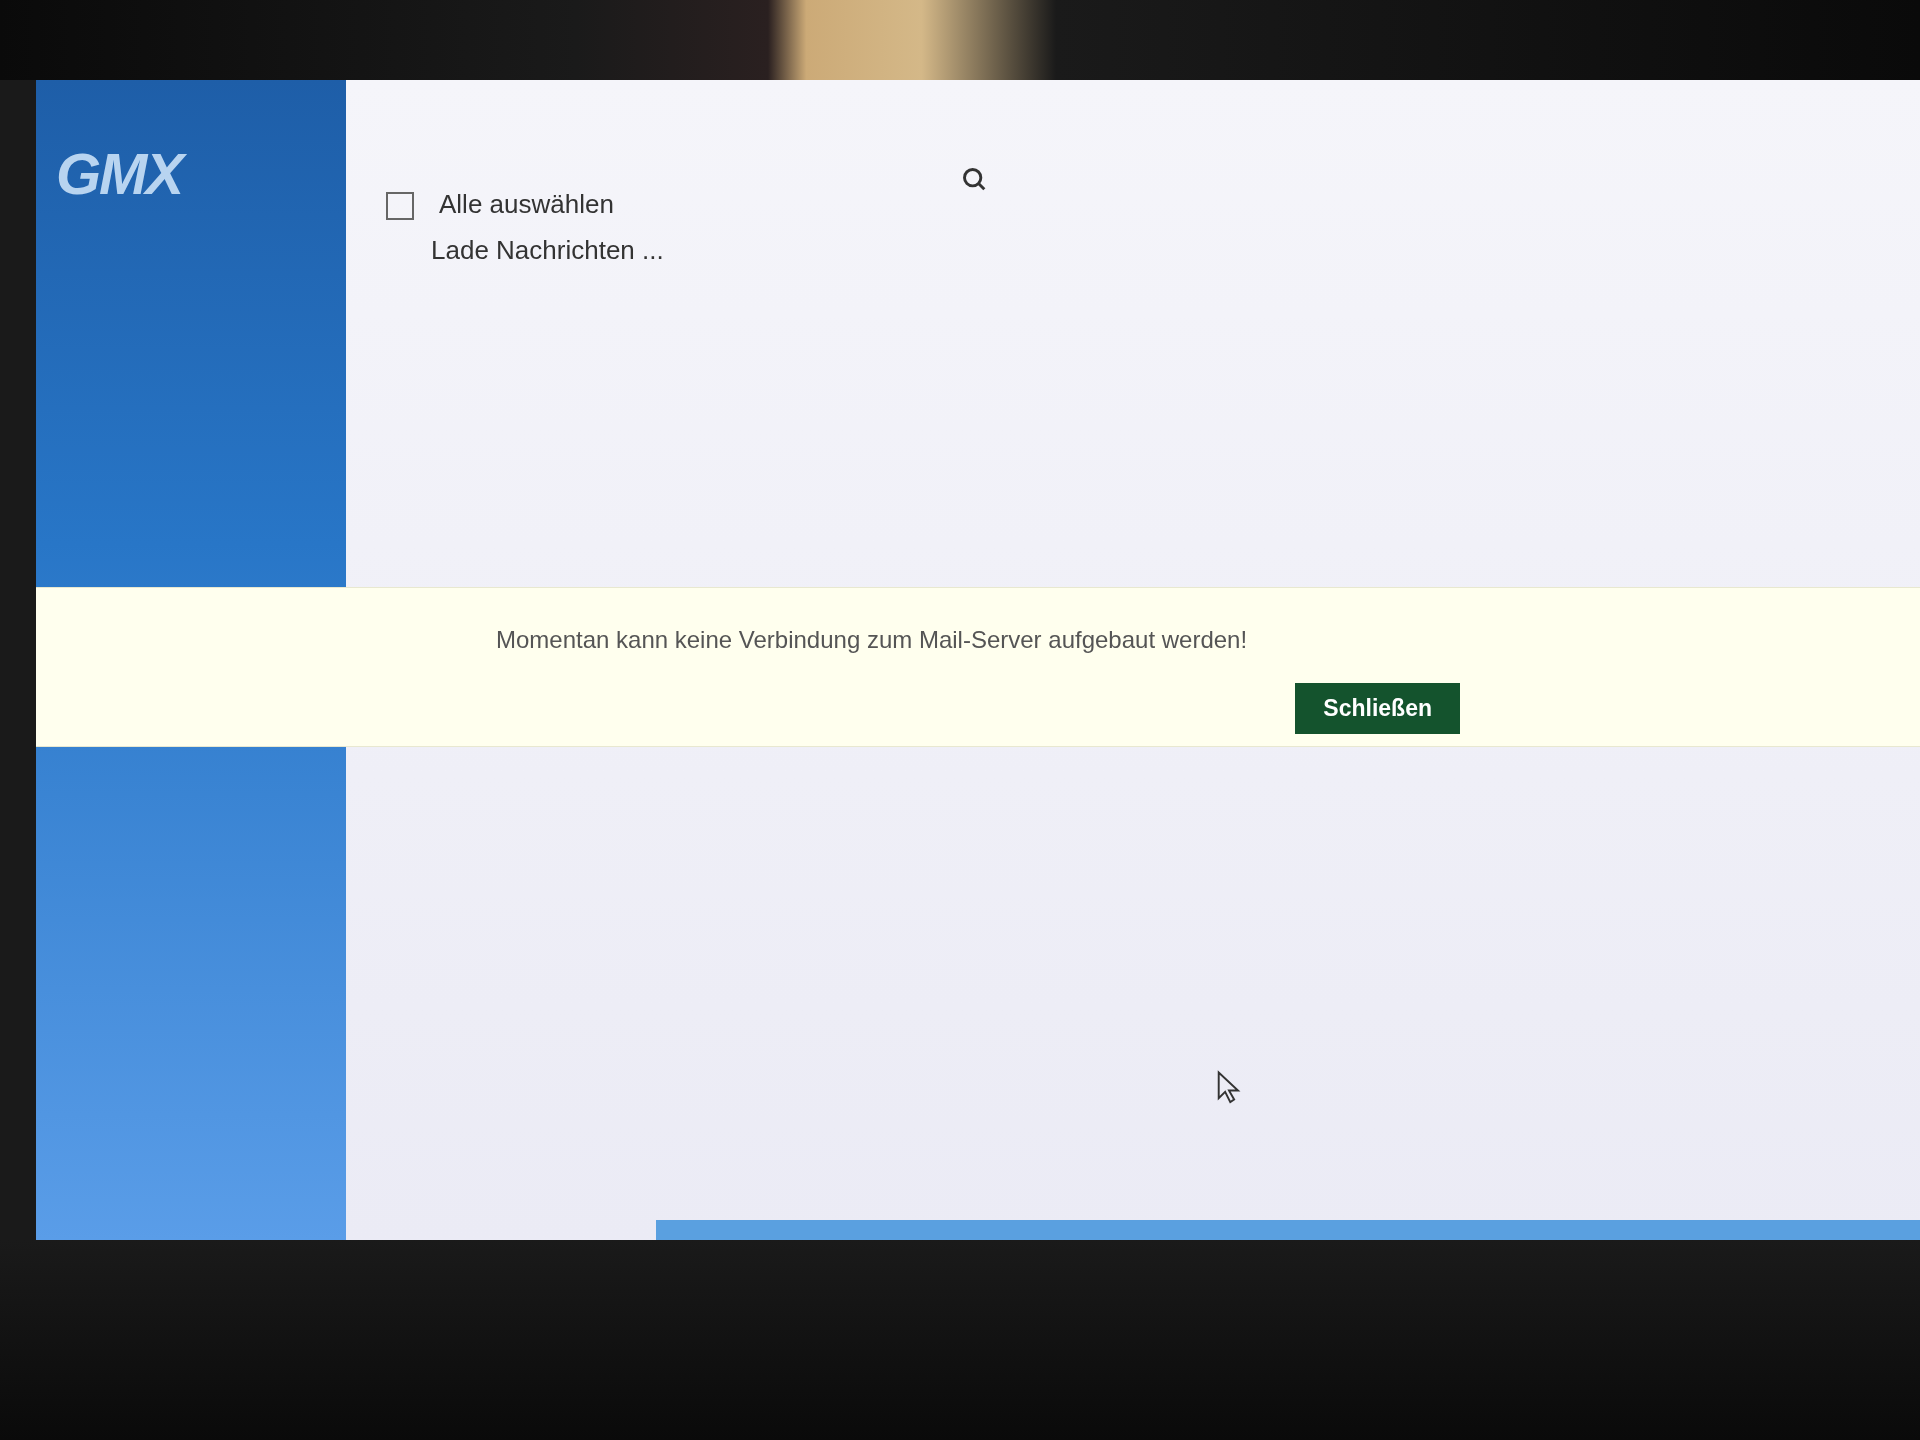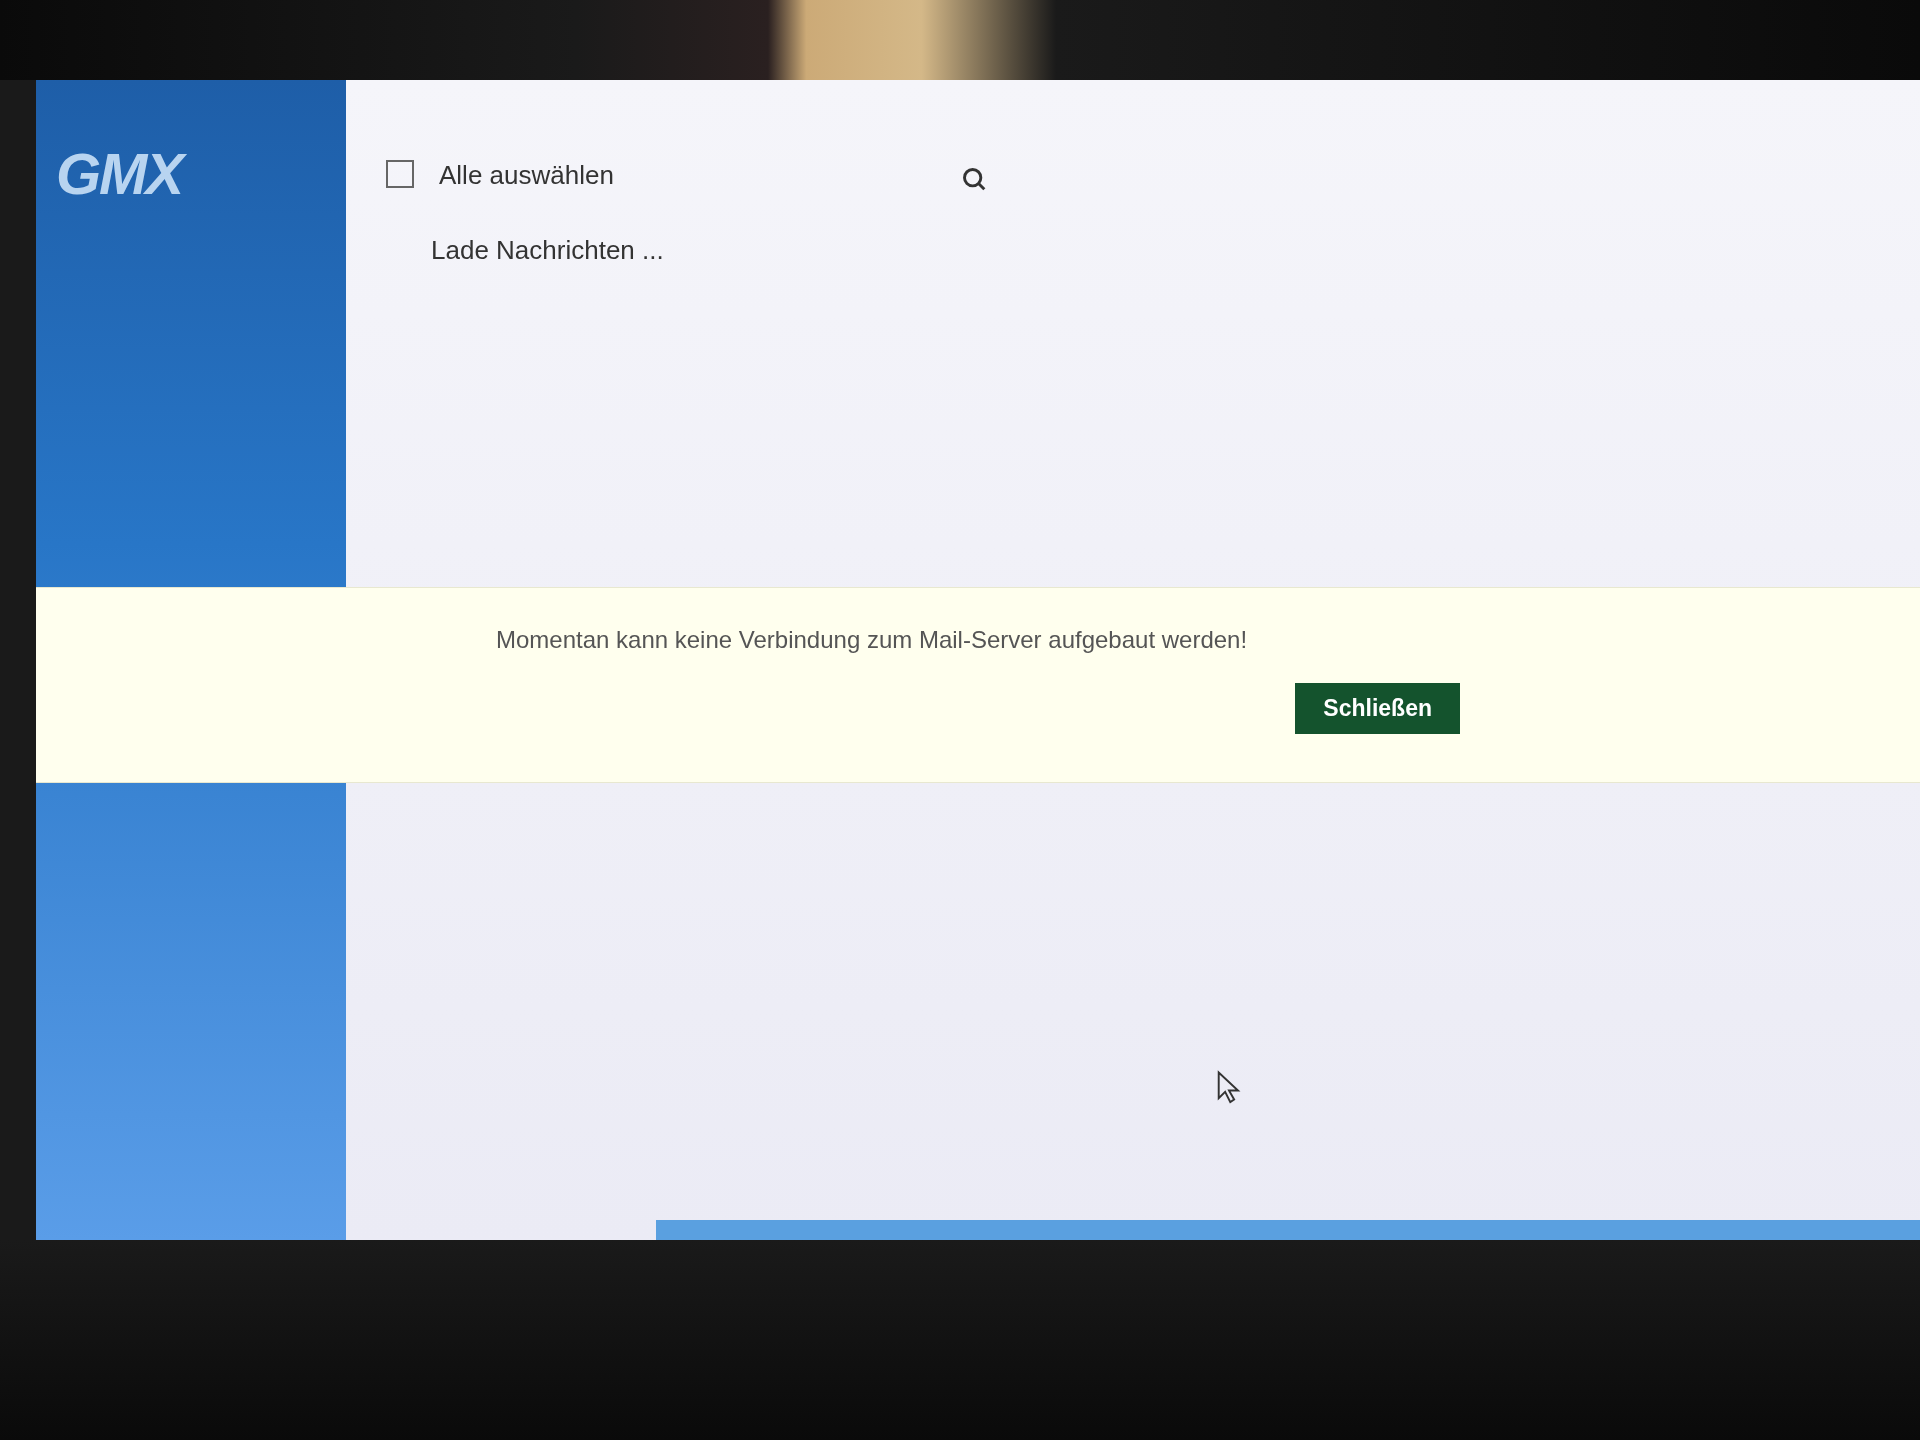--- a/index.html
+++ b/index.html
@@ -51,21 +51,21 @@
       height: 100%;
       background: linear-gradient(180deg, #f5f5fa 0%, #ebebf5 100%);
     }
     .toolbar {
       position: absolute;
       top: 80px;
       left: 40px;
       right: 40px;
       height: 60px;
       display: flex;
-      align-items: flex-start;
+      align-items: flex-end;
     }
     .checkbox {
       width: 28px;
       height: 28px;
       border: 2px solid #666;
       background: transparent;
       margin-right: 25px;
     }
     .select-all-label {
       font-size: 26px;
@@ -86,21 +86,21 @@
       left: 85px;
       font-size: 26px;
       color: #333;
       text-align: right;
     }
     .notification-bar {
       position: absolute;
       top: 507px;
       left: 0;
       right: 0;
-      height: 196px;
+      height: 160px;
       background: #ffffee;
       border-top: 1px solid #e8e8d0;
       border-bottom: 1px solid #e8e8d0;
     }
     .notification-text {
       position: absolute;
       top: 38px;
       left: 460px;
       font-size: 24px;
       color: #555;

